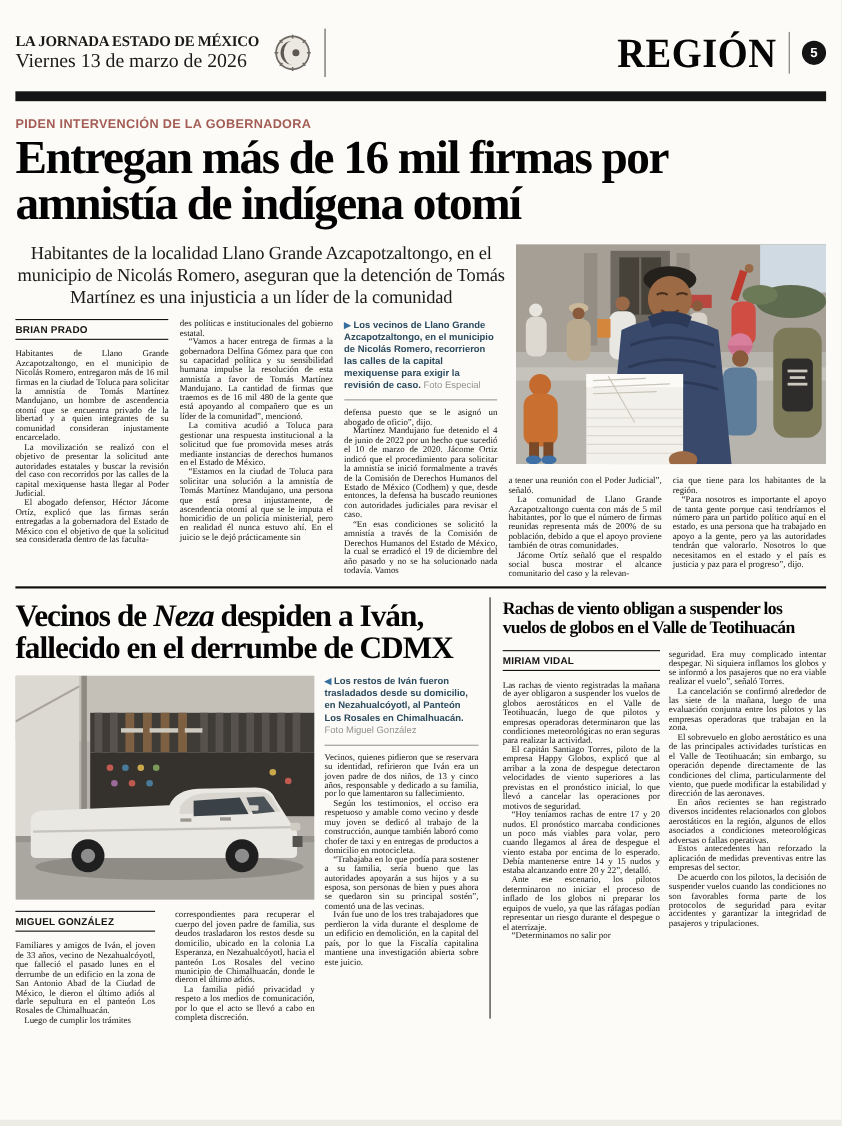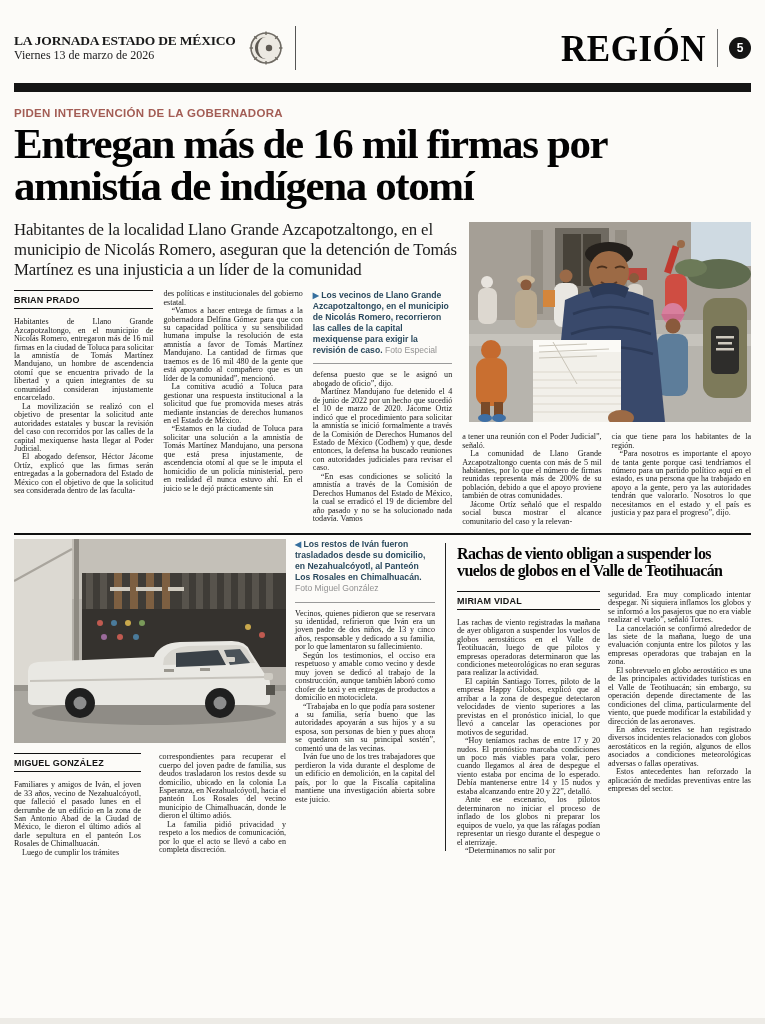--- a/index.html
+++ b/index.html
@@ -2,38 +2,38 @@
 <html lang="es"><head>
 <meta charset="utf-8">
 <style>
   html,body{margin:0;padding:0;background:#e8e6e2;}
   .page{position:relative;width:765px;height:1024px;background:#fcfbf8;margin:0 auto;
         font-family:"Liberation Serif",serif;color:#111;overflow:hidden;box-sizing:border-box;
         padding:0 14px;}
   
   .masthead{display:flex;align-items:center;margin-top:24px;height:48px;}
   .mast-title{font-weight:bold;font-size:13.5px;letter-spacing:-.2px;line-height:1.15;color:#1a1a1a;}
-  .mast-date{font-size:12px;line-height:1.15;color:#1a1a1a;}
+  .mast-date{font-size:18px;line-height:1.15;color:#1a1a1a;}
   .logo{margin-left:13px;width:34px;height:34px;flex:0 0 auto;}
   .vrule{width:1px;background:#555;height:44px;margin-left:12px;}
   .spacer{flex:1;}
   .section-name{font-weight:bold;font-size:35px;letter-spacing:.5px;color:#050505;
                 transform:scaleY(1.08);line-height:1;}
   .vrule2{width:1px;background:#777;height:38px;margin:0 11px;}
   .page-badge{width:22px;height:22px;border-radius:50%;background:#141414;color:#fff;
               display:flex;align-items:center;justify-content:center;
               font-family:"Liberation Sans",sans-serif;font-weight:bold;font-size:12px;}
   .thick-bar{height:9px;background:#151515;margin-top:11px;}
   
   .kicker{margin-top:15px;font-family:"Liberation Sans",sans-serif;font-weight:bold;
           font-size:11.5px;letter-spacing:.3px;color:#a35d55;}
   .h1{font-weight:bold;font-size:43px;line-height:.98;letter-spacing:-1.4px;color:#030303;
       margin-top:4px;width:735px;}
   .a1-content{position:relative;margin-top:13px;}
-  .deck{width:447px;font-size:16.8px;line-height:1.17;letter-spacing:-.15px;color:#1b1b1b;}
+  .deck{width:447px;font-size:16.8px;line-height:1.17;letter-spacing:-.15px;color:#1b1b1b;text-align:center;}
   .photo-main{position:absolute;top:2px;right:0;width:282px;height:200px;overflow:hidden;}
   .a1-grid{display:grid;grid-template-columns:repeat(5,1fr);column-gap:10px;margin-top:11px;}
   .offset-col{padding-top:143px;}
   .byline{border-top:1px solid #111;border-bottom:1px solid #111;padding:4px 0 3px;
           font-family:"Liberation Sans",sans-serif;font-weight:bold;font-size:9px;
           letter-spacing:.2px;color:#141414;margin-bottom:9px;}
   .body-col p{margin:0;font-size:8.1px;line-height:8.45px;text-align:justify;
               color:#161616;hyphens:auto;}
   .body-col p + p{text-indent:8px;}
   .caption{font-family:"Liberation Sans",sans-serif;font-weight:bold;font-size:8.6px;
@@ -221,20 +221,21 @@
           </div>
       </div>
     </div>
   </div>
 
   <hr class="story-divider">
 
   <div class="bottom">
 
     <div class="bottom-left">
+      <div class="h2"><span>Vecinos de </span><span class="ital">Neza</span><span> despiden a Iván, fallecido en el derrumbe de CDMX</span></div>
 
       <div class="a2-main">
         <div class="a2-left">
 
           <div class="photo-hearse">
             <svg viewBox="0 0 272 204" width="272" height="204">
               <rect width="272" height="204" fill="#b6b2ab"></rect>
               <rect width="272" height="60" fill="#c4c0b8"></rect>
               <rect x="0" y="0" width="58" height="150" fill="#dcd9d2"></rect>
               <line x1="0" y1="42" x2="58" y2="10" stroke="#a9a59d" stroke-width="2"></line>
@@ -345,20 +346,21 @@
               <p>“Determinamos no salir por</p>
             </div>
         </div>
         <div class="body-col">
           <div>
               <p>seguridad. Era muy complicado intentar despegar. Ni siquiera inflamos los globos y se informó a los pasajeros que no era viable realizar el vuelo”, señaló Torres.</p>
               <p>La cancelación se confirmó alrededor de las siete de la mañana, luego de una evaluación conjunta entre los pilotos y las empresas operadoras que trabajan en la zona.</p>
               <p>El sobrevuelo en globo aerostático es una de las principales actividades turísticas en el Valle de Teotihuacán; sin embargo, su operación depende directamente de las condiciones del clima, particularmente del viento, que puede modificar la estabilidad y dirección de las aeronaves.</p>
               <p>En años recientes se han registrado diversos incidentes relacionados con globos aerostáticos en la región, algunos de ellos asociados a condiciones meteorológicas adversas o fallas operativas.</p>
               <p>Estos antecedentes han reforzado la aplicación de medidas preventivas entre las empresas del sector.</p>
+              <p>De acuerdo con los pilotos, la decisión de suspender vuelos cuando las condiciones no son favorables forma parte de los protocolos de seguridad para evitar accidentes y garantizar la integridad de pasajeros y tripulaciones.</p>
             </div>
         </div>
       </div>
     </div>
   </div>
 
   <div class="page-edge"></div>
 </div>
 
 </body></html>

